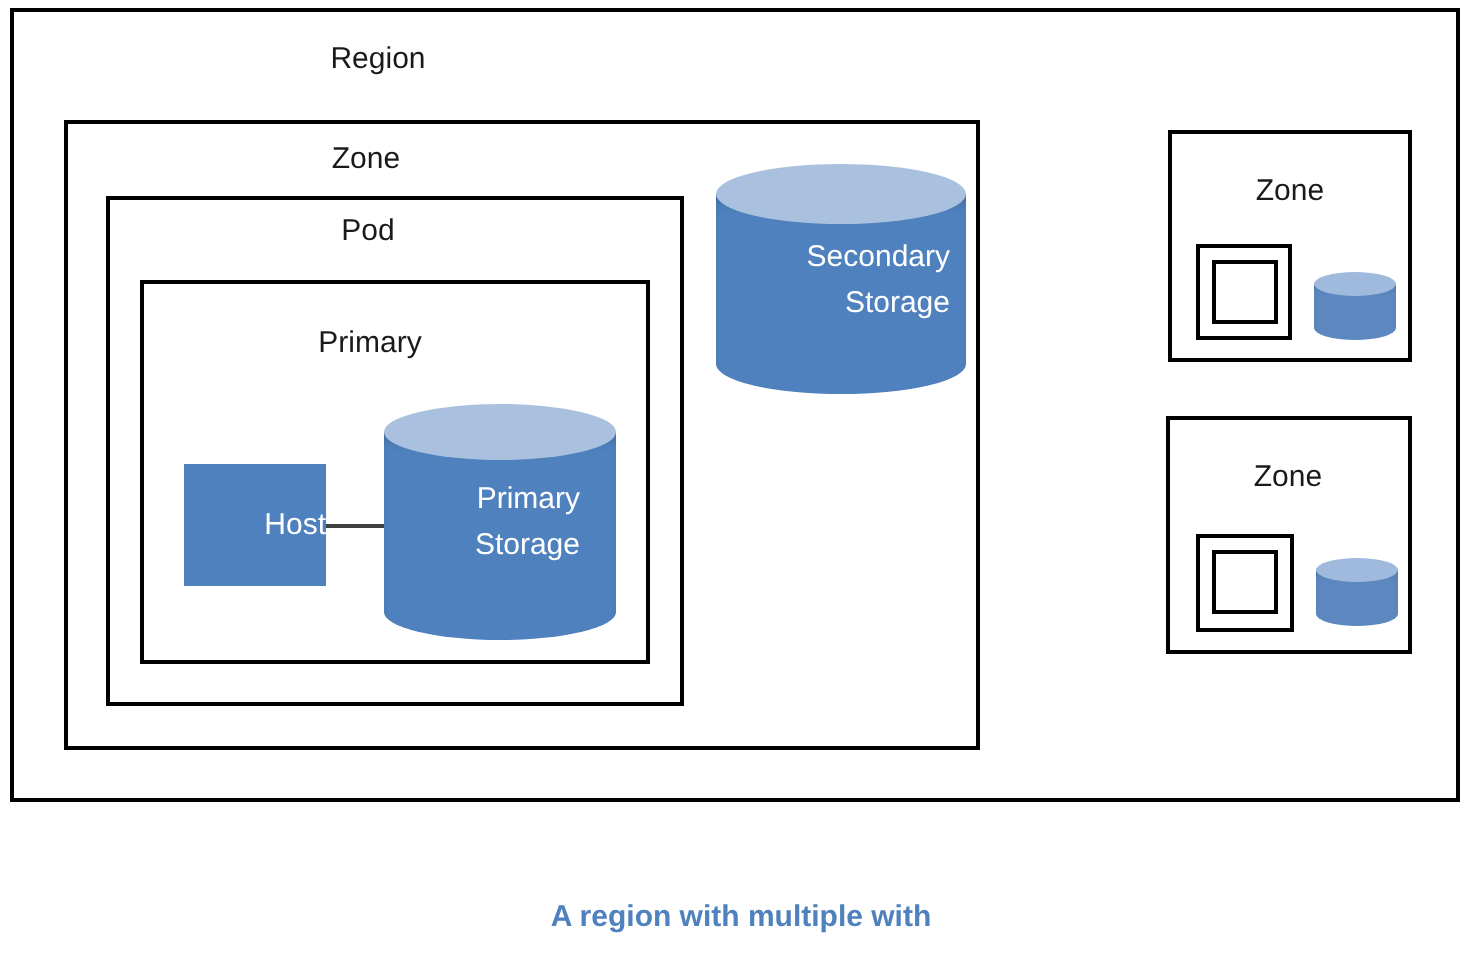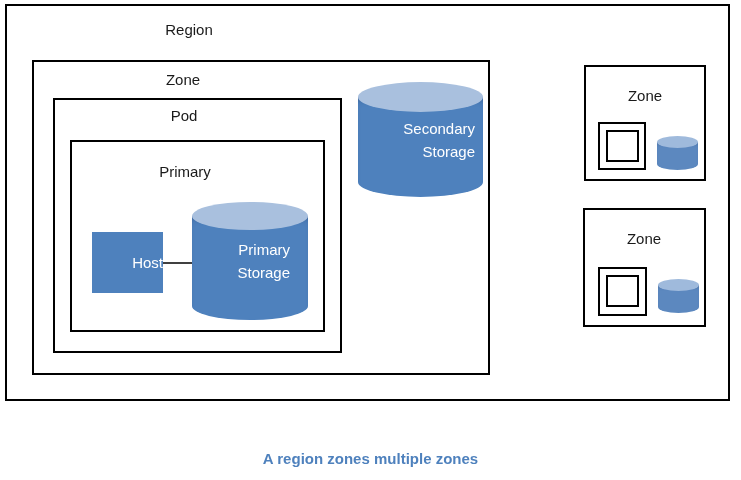--- a/index.html
+++ b/index.html
@@ -133,14 +133,14 @@
       <div class="sq-outer">
         <div class="sq-inner"></div>
       </div>
       <div class="cylinder small-cyl">
         <div class="cyl-top"></div>
         <div class="cyl-body"></div>
       </div>
     </div>
   </div>
 
-  <div class="caption">A region zones multiple zones</div>
+  <div class="caption">A region with multiple with</div>
 </div>
 
 </body></html>

